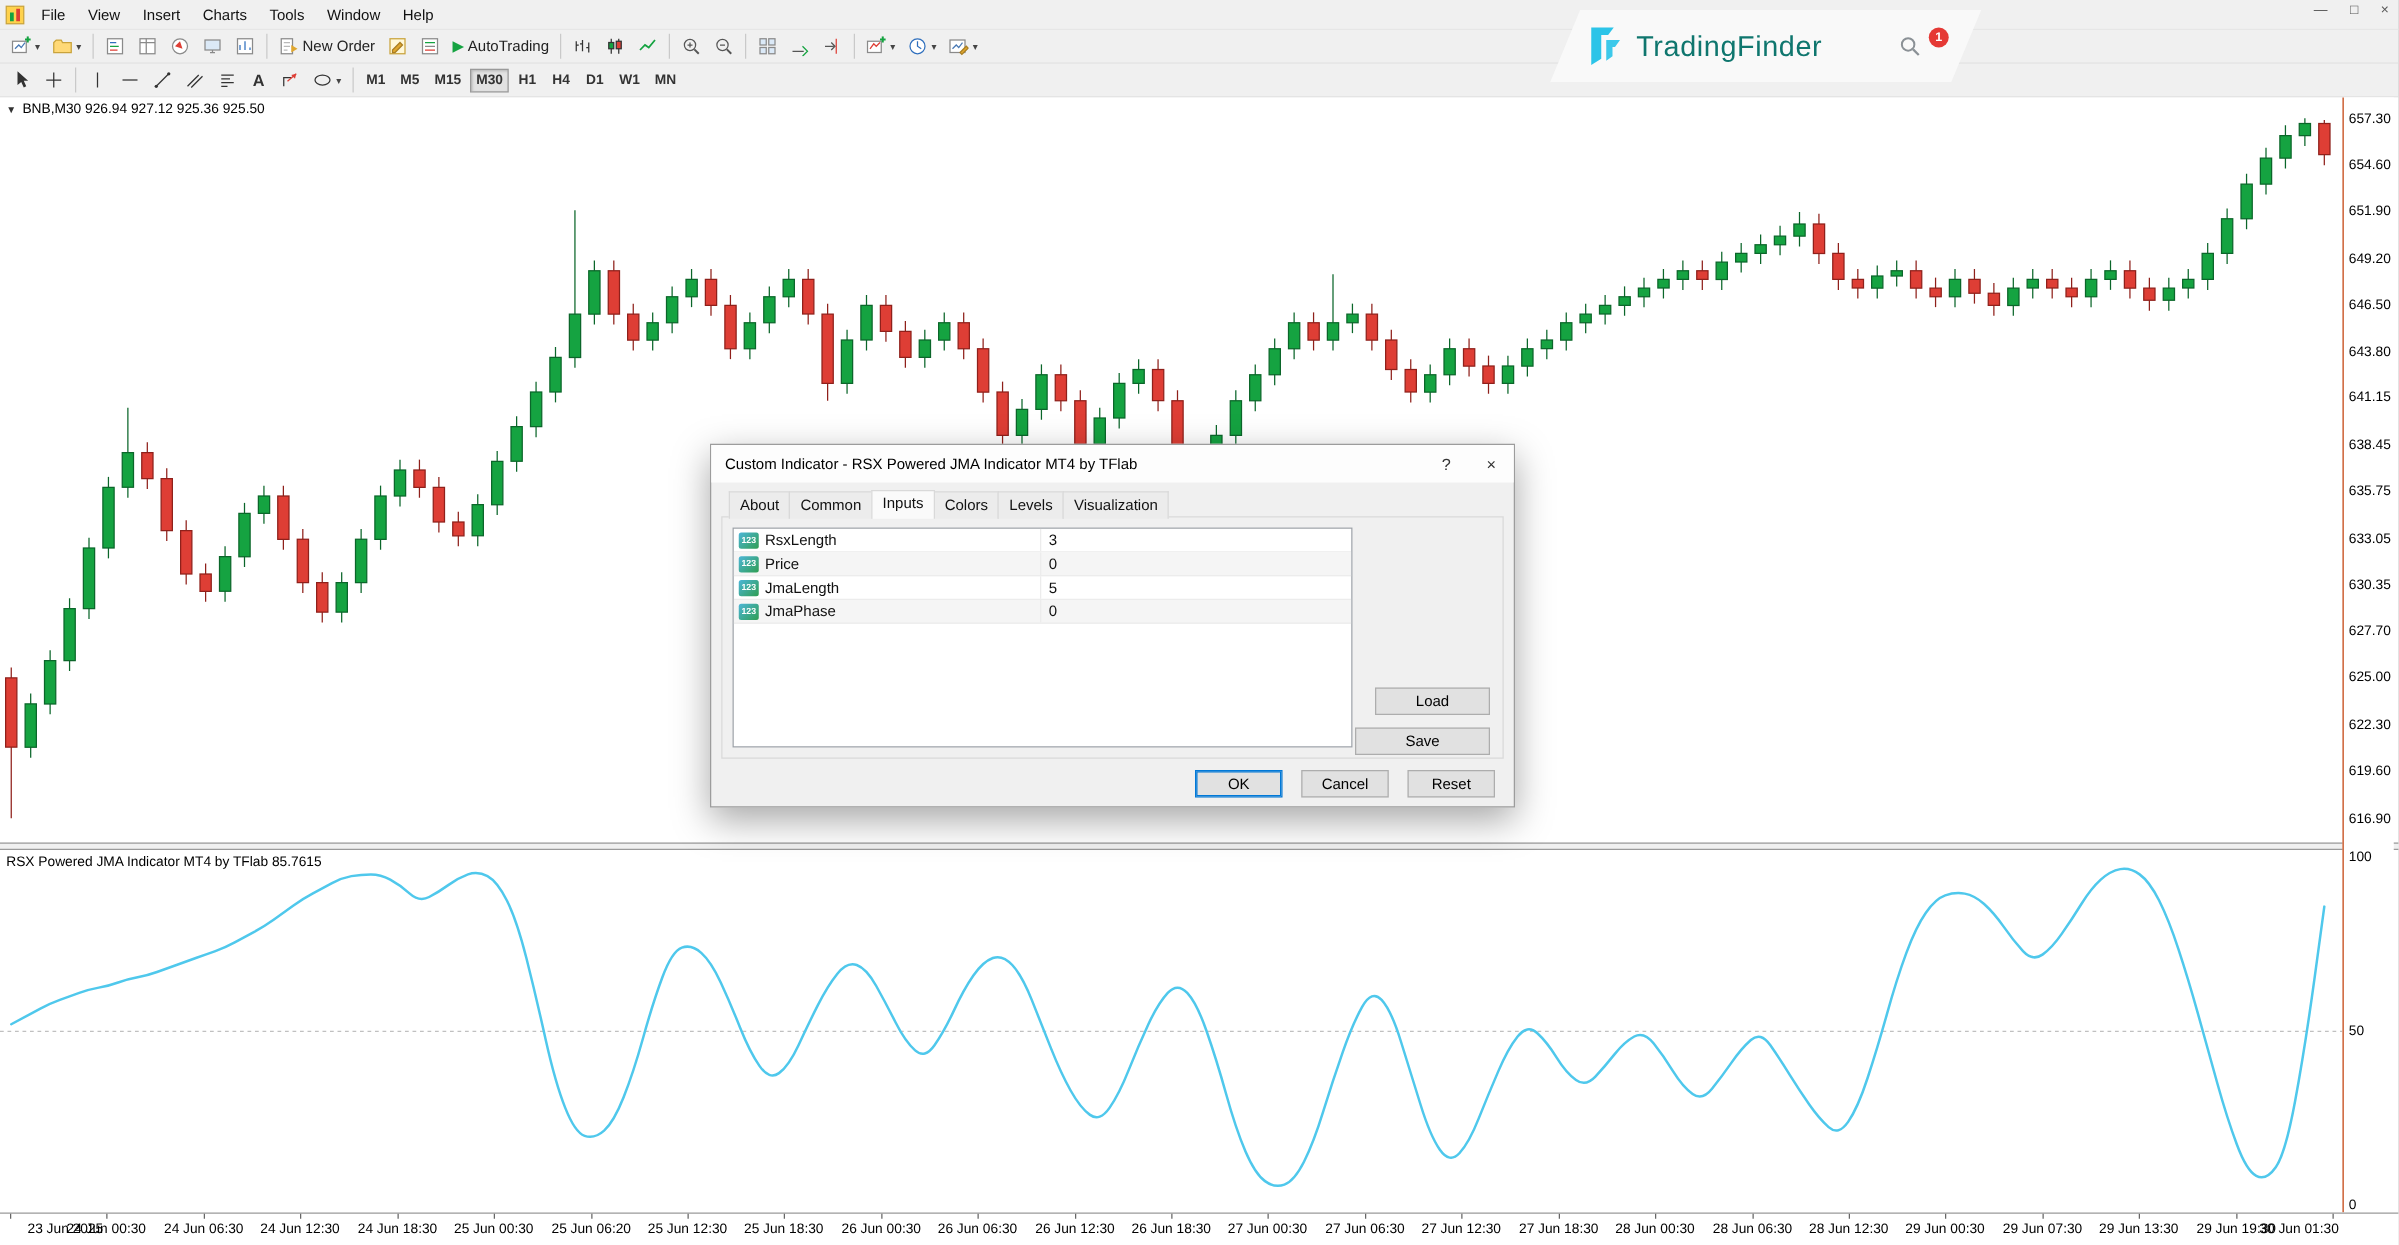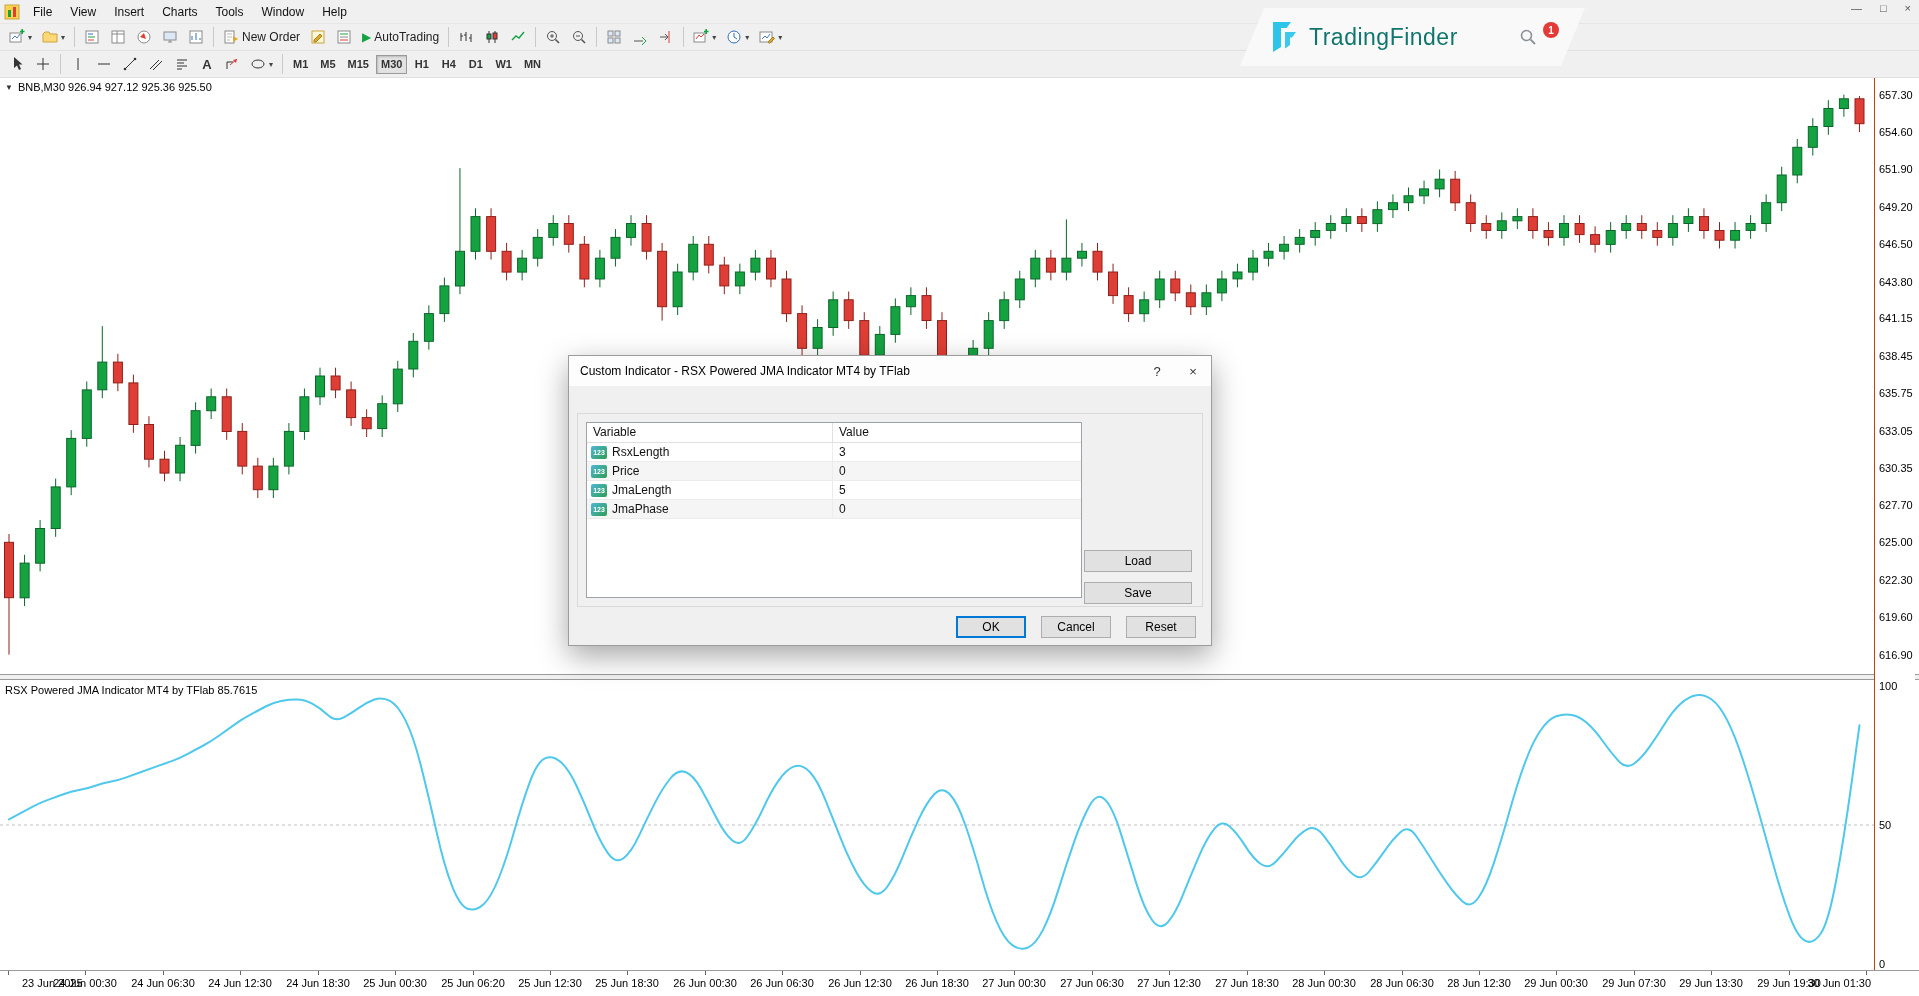--- a/index.html
+++ b/index.html
@@ -88,21 +88,21 @@
   .lv-row { display:flex; height:19px; line-height:18px; border-bottom:1px solid #ececec; }
   .lv-row.alt { background:#f5f5f5; }
   .lv-c1 { width:246px; display:flex; align-items:center; border-right:1px solid #ececec; }
   .lv-c2 { flex:1; padding-left:6px; }
   .var-icon { display:inline-block; width:16px; height:13px; margin:0 5px 0 4px; border-radius:2px;
               background:linear-gradient(135deg,#4db6d8,#2f9e52); color:#fff; font-size:7px; font-weight:bold;
               text-align:center; line-height:13px; }
   .btn { position:absolute; height:22px; background:#e1e1e1; border:1px solid #adadad; font-size:12px;
          font-family:"Liberation Sans",sans-serif; color:#000; }
   .btn.primary { border:1px solid #0078d7; box-shadow:inset 0 0 0 1px #0078d7; }
-  #load-btn { right:10px; top:136px; width:108px; }
+  #load-btn { right:10px; top:136px; width:92px; }
   #save-btn { right:10px; top:168px; width:108px; }
   #ok-btn     { left:387px; top:260px; width:70px; }
   #cancel-btn { left:472px; top:260px; width:70px; }
   #reset-btn  { left:557px; top:260px; width:70px; }
 </style>
 </head>
 <body>
 
 <div id="app">
 
@@ -694,26 +694,30 @@
     </svg>
     <span id="wm-badge">1</span>
   </div>
 
   <div id="dialog">
     <div id="dlg-titlebar">
       <span id="dlg-title">Custom Indicator - RSX Powered JMA Indicator MT4 by TFlab</span>
       <div class="dlg-cap-btn">?</div>
       <div class="dlg-cap-btn">×</div>
     </div>
+    <div id="dlg-tabs">
+        <div class="dtab">About</div>
+        <div class="dtab">Common</div>
+        <div class="dtab active">Inputs</div>
+        <div class="dtab">Colors</div>
+        <div class="dtab">Levels</div>
+        <div class="dtab">Visualization</div>
+      </div>
     <div id="dlg-page">
       <div id="listview">
-        <div id="lv-head">
-          <div class="lv-h1">Variable</div>
-          <div class="lv-h2">Value</div>
-        </div>
         <div id="lv-rows">
             <div class="lv-row">
               <div class="lv-c1">
                 <span class="var-icon">123</span>
                 <span>RsxLength</span>
               </div>
               <div class="lv-c2">3</div>
             </div>
             <div class="lv-row alt">
               <div class="lv-c1">

